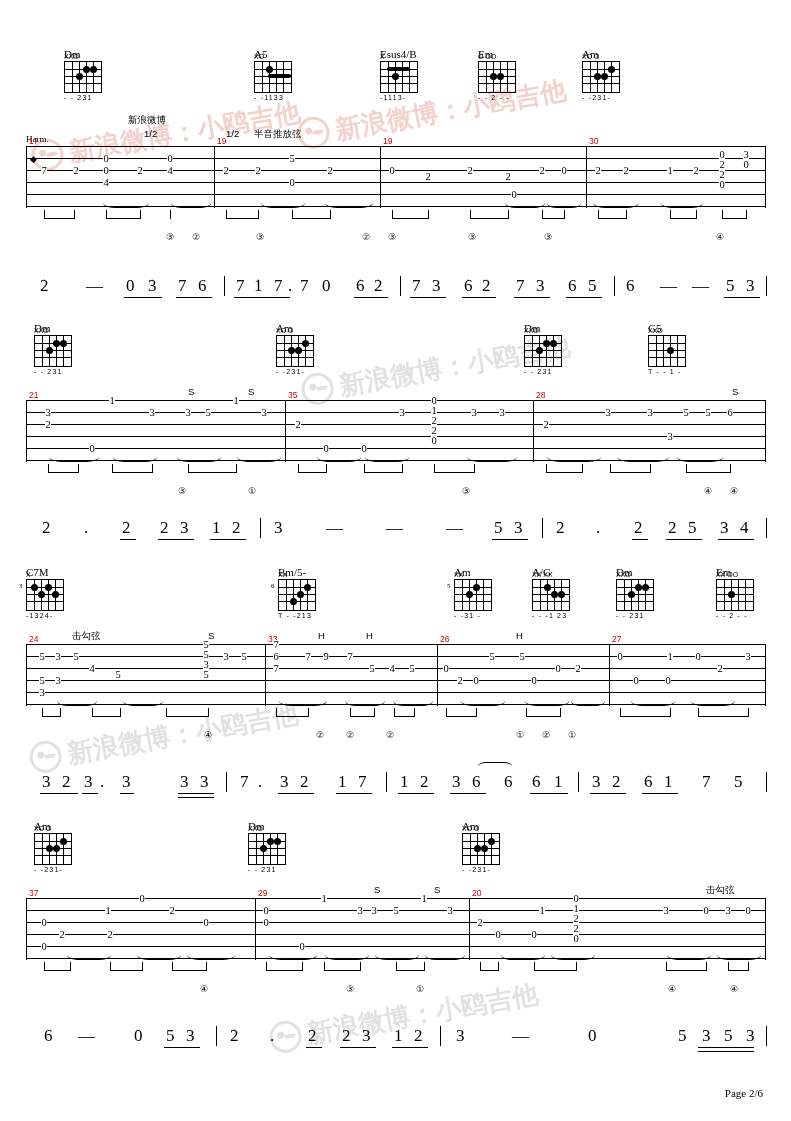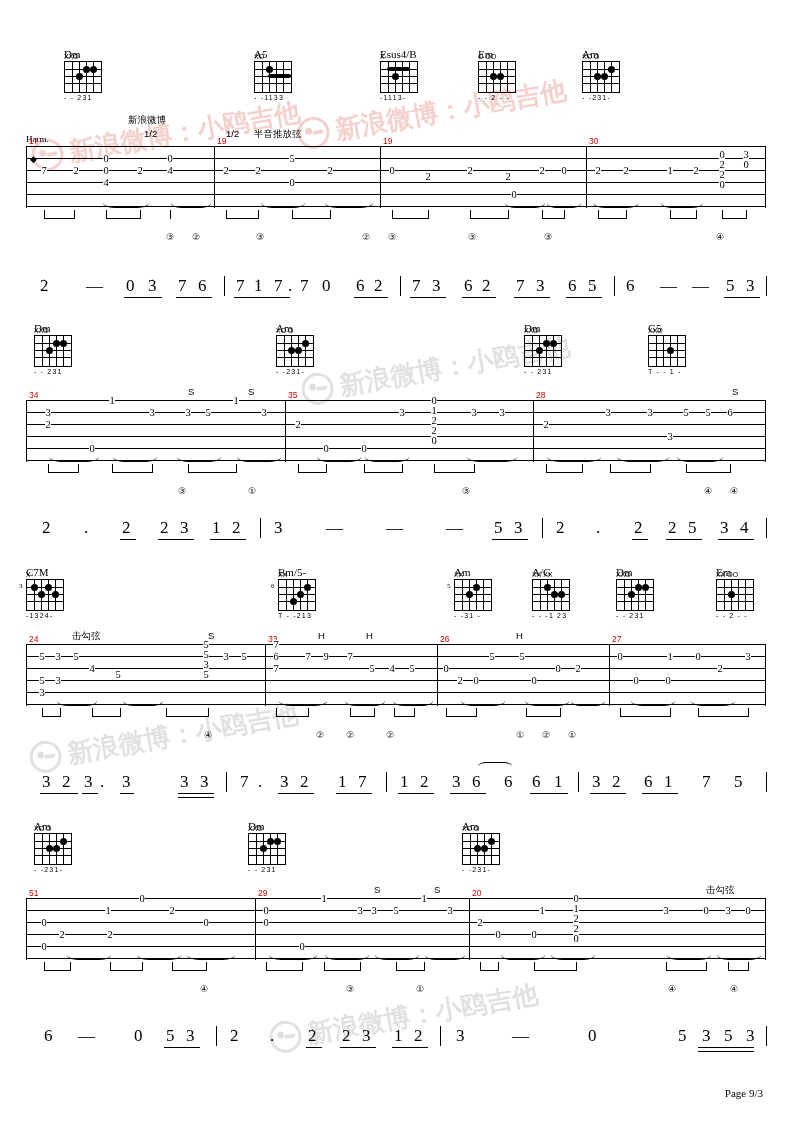--- a/index.html
+++ b/index.html
@@ -421,21 +421,21 @@
     <div class="tab" style="top:78px;">
       <div class="ln" style="top:0;"></div>
         <div class="ln" style="top:12px;"></div>
         <div class="ln" style="top:24px;"></div>
       <div class="ln" style="top:36px;"></div>
         <div class="ln" style="top:48px;"></div>
         <div class="ln" style="top:60px;"></div>
       <div class="bar" style="left:258px;"></div>
       <div class="bar" style="left:506px;"></div>
 
-      <div class="meas-no" style="left:2px;top:-10px;">34</div>
+      <div class="meas-no" style="left:2px;top:-10px;">21</div>
       <div class="meas-no" style="left:261px;top:-10px;">35</div>
       <div class="meas-no" style="left:509px;top:-10px;">28</div>
 
       <span class="num" style="left:18px;top:8px;">3</span>
       <span class="num" style="left:18px;top:20px;">2</span>
       <span class="num" style="left:82px;top:-4px;">1</span>
       <span class="num" style="left:122px;top:8px;">3</span>
       <span class="num" style="left:158px;top:8px;">3</span>
       <span class="num" style="left:178px;top:8px;">5</span>
       <span class="num" style="left:206px;top:-4px;">1</span>
@@ -880,21 +880,21 @@
     <div class="tab" style="top:78px;">
       <div class="ln" style="top:0;"></div>
         <div class="ln" style="top:12px;"></div>
         <div class="ln" style="top:24px;"></div>
       <div class="ln" style="top:36px;"></div>
         <div class="ln" style="top:48px;"></div>
         <div class="ln" style="top:60px;"></div>
       <div class="bar" style="left:228px;"></div>
       <div class="bar" style="left:442px;"></div>
 
-      <div class="meas-no" style="left:2px;top:-10px;">51</div>
+      <div class="meas-no" style="left:2px;top:-10px;">37</div>
       <div class="meas-no" style="left:231px;top:-10px;">29</div>
       <div class="meas-no" style="left:445px;top:-10px;">20</div>
 
       <span class="num" style="left:14px;top:20px;">0</span>
       <span class="num" style="left:78px;top:8px;">1</span>
       <span class="num" style="left:112px;top:-4px;">0</span>
       <span class="num" style="left:142px;top:8px;">2</span>
       <span class="num" style="left:32px;top:32px;">2</span>
       <span class="num" style="left:80px;top:32px;">2</span>
       <span class="num" style="left:14px;top:44px;">0</span>
@@ -1000,14 +1000,14 @@
     <span class="jp" style="left:562px;top:0;">0</span>
     <span class="jp" style="left:652px;top:0;">5</span>
     <span class="jp" style="left:676px;top:0;">3</span>
     <span class="jp" style="left:698px;top:0;">5</span>
     <span class="jp" style="left:720px;top:0;">3</span>
     <div class="und1" style="left:672px;top:21px;width:56px;"></div>
     <div class="und1" style="left:672px;top:25px;width:56px;"></div>
     <div class="bl" style="left:740px;top:0;"></div>
   </div>
 
-  <div class="pagenum">Page 9/3</div>
+  <div class="pagenum">Page 2/6</div>
 </div>
 
 </body></html>

